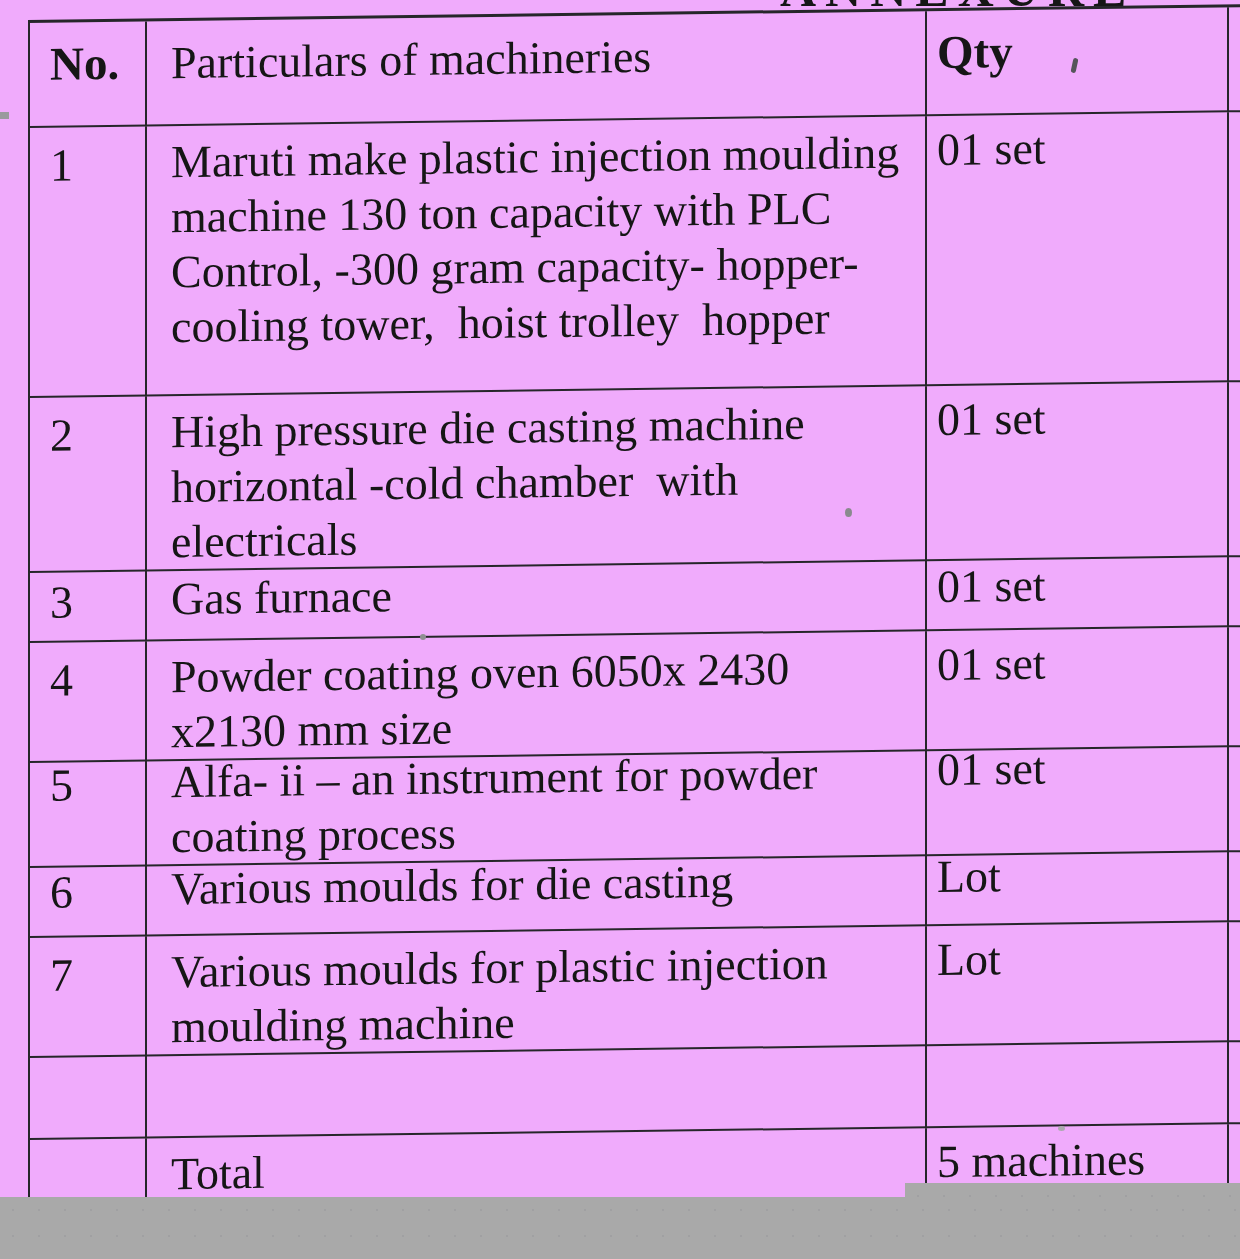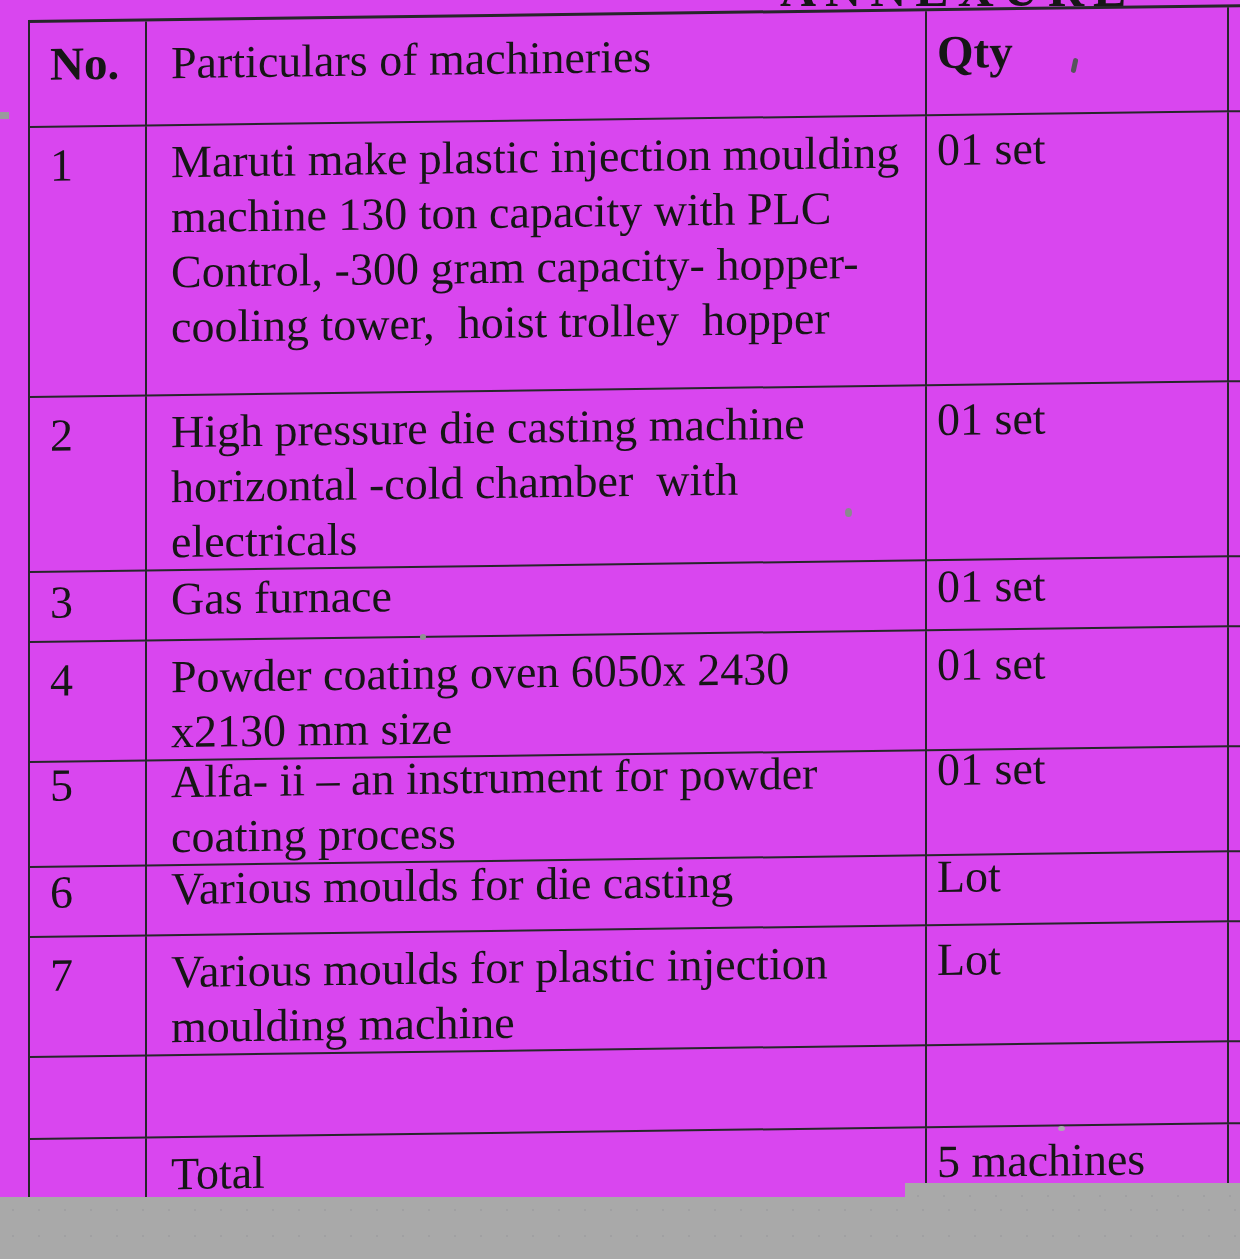--- a/index.html
+++ b/index.html
@@ -1,19 +1,19 @@
 <!DOCTYPE html>
 <html><head>
 <meta charset="utf-8">
 <style>
   html,body{margin:0;padding:0;background:#e8e8e8;}
   .page{
     position:relative;
     width:1240px;height:1259px;
-    background:#d946ef;
+    background:#f0abfc;
     overflow:hidden;
     font-family:"Liberation Serif","DejaVu Serif",serif;
     color:#161616;
   }
   
   .annexure{
     position:absolute;
     left:780px;top:-36px;
     font-size:50px;line-height:50px;font-weight:bold;
     letter-spacing:9px;

